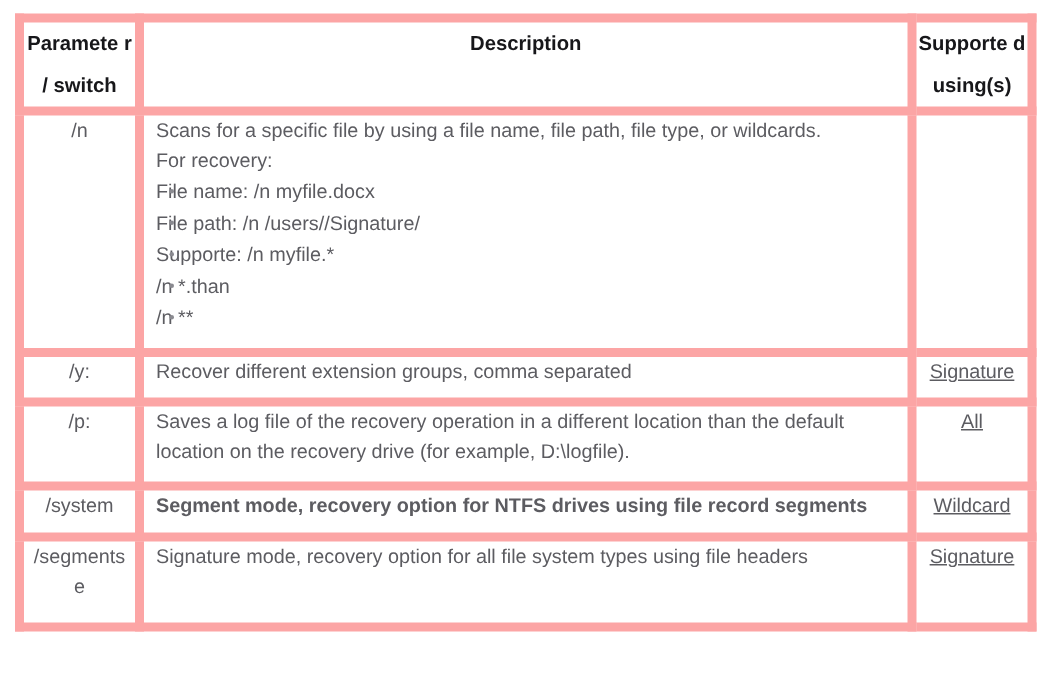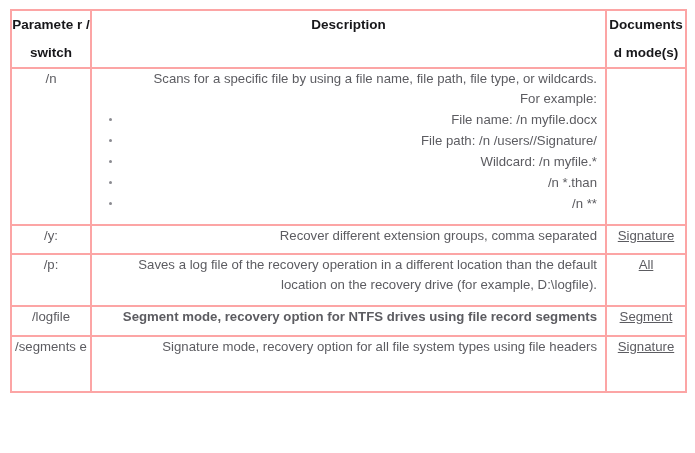--- a/index.html
+++ b/index.html
@@ -27,21 +27,21 @@
     left: 10px;
     top: 9px;
     width: 675px;
     border-collapse: collapse;
     table-layout: fixed;
     background: #ffffff;
   }
 
   table.param-table td,
   table.param-table th {
-    border: 2px solid #fca5a5;
+    border: 6px solid #fca5a5;
     padding: 0;
     vertical-align: top;
     background: #ffffff;
   }
 
   
   col.c-param { width: 80px; }
   col.c-desc  { width: 515px; }
   col.c-mode  { width: 80px; }
 
@@ -79,32 +79,32 @@
     padding-right: 2px;
     text-decoration: underline;
   }
   tbody td.desc-cell {
     padding-left: 8px;
     padding-right: 8px;
   }
 
   .desc-line {
     display: block;
-    text-align: right;
+    text-align: left;
   }
 
   
   ul.bullets {
     list-style: none;
     margin: 0;
     padding: 0;
   }
   ul.bullets li {
     position: relative;
-    text-align: right;
+    text-align: left;
     line-height: 21px;
     padding: 0 0 0 0;
   }
   ul.bullets li::before {
     content: "";
     position: absolute;
     left: 9px;
     top: 9px;
     width: 3px;
     height: 3px;
@@ -127,35 +127,35 @@
     <colgroup>
       <col class="c-param">
       <col class="c-desc">
       <col class="c-mode">
     </colgroup>
 
     <thead>
       <tr>
         <th class="h-param">Paramete r / switch</th>
         <th class="h-desc">Description</th>
-        <th class="h-mode">Documents d mode(s)</th>
+        <th class="h-mode">Supporte d using(s)</th>
       </tr>
     </thead>
 
     <tbody>
 
       <tr class="row-n">
         <td class="param-cell">/n</td>
         <td class="desc-cell">
           <span class="desc-line">Scans for a specific file by using a file name, file path, file type, or wildcards.</span>
-          <span class="desc-line">For example:</span>
+          <span class="desc-line">For recovery:</span>
           <ul class="bullets">
             <li>File name: /n myfile.docx</li>
             <li>File path: /n /users//Signature/</li>
-            <li>Wildcard: /n myfile.*</li>
+            <li>Supporte: /n myfile.*</li>
             <li>/n *.than</li>
             <li>/n **</li>
           </ul>
         </td>
         <td class="mode-cell"></td>
       </tr>
 
       <tr class="row-y">
         <td class="param-cell">/y:</td>
         <td class="desc-cell">
@@ -166,25 +166,25 @@
 
       <tr class="row-p">
         <td class="param-cell">/p:</td>
         <td class="desc-cell">
           <span class="desc-line">Saves a log file of the recovery operation in a different location than the default location on the recovery drive (for example, D:\logfile).</span>
         </td>
         <td class="mode-cell">All</td>
       </tr>
 
       <tr class="row-seg">
-        <td class="param-cell">/logfile</td>
+        <td class="param-cell">/system</td>
         <td class="desc-cell">
           <span class="desc-line">Segment mode, recovery option for NTFS drives using file record segments</span>
         </td>
-        <td class="mode-cell">Segment</td>
+        <td class="mode-cell">Wildcard</td>
       </tr>
 
       <tr class="row-sig">
         <td class="param-cell">/segments e</td>
         <td class="desc-cell">
           <span class="desc-line">Signature mode, recovery option for all file system types using file headers</span>
         </td>
         <td class="mode-cell">Signature</td>
       </tr>
 

